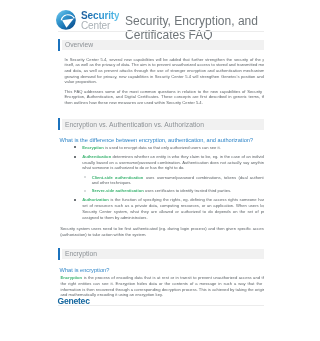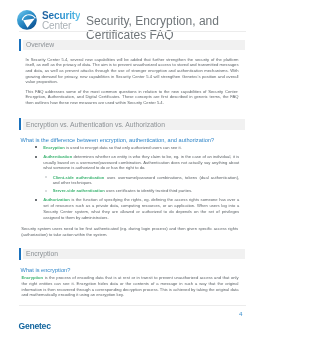--- a/index.html
+++ b/index.html
@@ -1,18 +1,18 @@
 <!DOCTYPE html>
 <html><head>
 <meta charset="utf-8">
 <style>
   html,body{margin:0;padding:0;}
   body{width:264px;height:341px;background:#ffffff;
        font-family:"Liberation Sans",sans-serif;overflow:hidden;}
-  .page{position:relative;width:264px;height:265px;}
+  .page{position:relative;width:264px;height:265px;margin-left:39px;}
 
   
   .logo-mark{position:absolute;left:17.2px;top:10px;width:19.8px;height:19.8px;display:block;}
   .logo-words{position:absolute;left:42px;top:10.6px;line-height:1;}
   .logo-sec{display:block;font-size:10.05px;font-weight:bold;letter-spacing:-0.15px;
             background:linear-gradient(92deg,#1e5c99 0%,#1f73b4 28%,#2e9ad6 62%,#62c3ea 100%);
             -webkit-background-clip:text;background-clip:text;color:transparent;}
   .logo-cen{display:block;font-size:10.05px;font-weight:normal;letter-spacing:-0.15px;color:#abb2b7;margin-top:0.7px;}
   .doc-title{position:absolute;left:86px;top:14.3px;font-size:12px;color:#6f7579;letter-spacing:0.02px;}
   .rule{position:absolute;left:18.5px;top:31px;width:227px;height:0.8px;background:#ececec;}
@@ -32,21 +32,21 @@
   ul.l1>li{position:relative;margin:0 0 3.5px 0;}
   ul.l1>li:before{content:"";position:absolute;left:-8.7px;top:1.45px;width:2.1px;height:2.1px;background:#6f7478;}
   ul.l2{margin:3.6px 0 0 0;padding:0;list-style:none;position:relative;left:9.5px;width:186.5px;}
   ul.l2>li{position:relative;margin:0 0 2.3px 0;}
   ul.l2>li:before{content:"";position:absolute;left:-8.2px;top:1.3px;width:2.3px;height:2.3px;
                   border-radius:50%;border:0.55px solid #c2c7ca;box-sizing:border-box;}
   .term{color:#3cb371;font-weight:bold;}
 
   
   .frule{position:absolute;left:18.5px;top:305px;width:227px;height:0.8px;background:#ececec;}
-  .genetec{position:absolute;left:18.5px;top:321px;font-size:8.6px;font-weight:bold;color:#15679f;letter-spacing:-0.25px;}
+  .genetec{position:absolute;left:18.5px;top:296px;font-size:8.6px;font-weight:bold;color:#15679f;letter-spacing:-0.25px;}
   .pageno{position:absolute;left:239px;top:309.5px;font-size:6.2px;color:#3f92cf;}
 </style>
 </head>
 <body>
 
 <div class="page">
 
   <div>
     <span>
       <svg class="logo-mark" viewBox="0 0 100 100">

